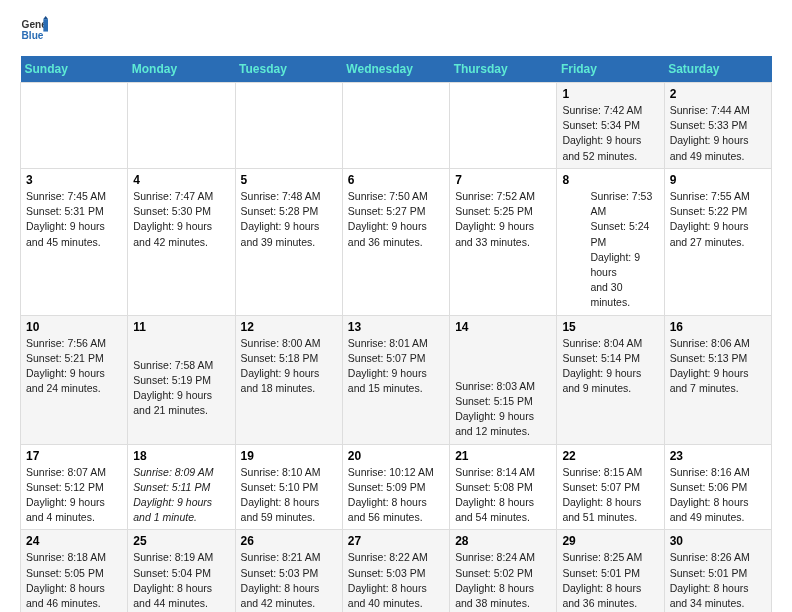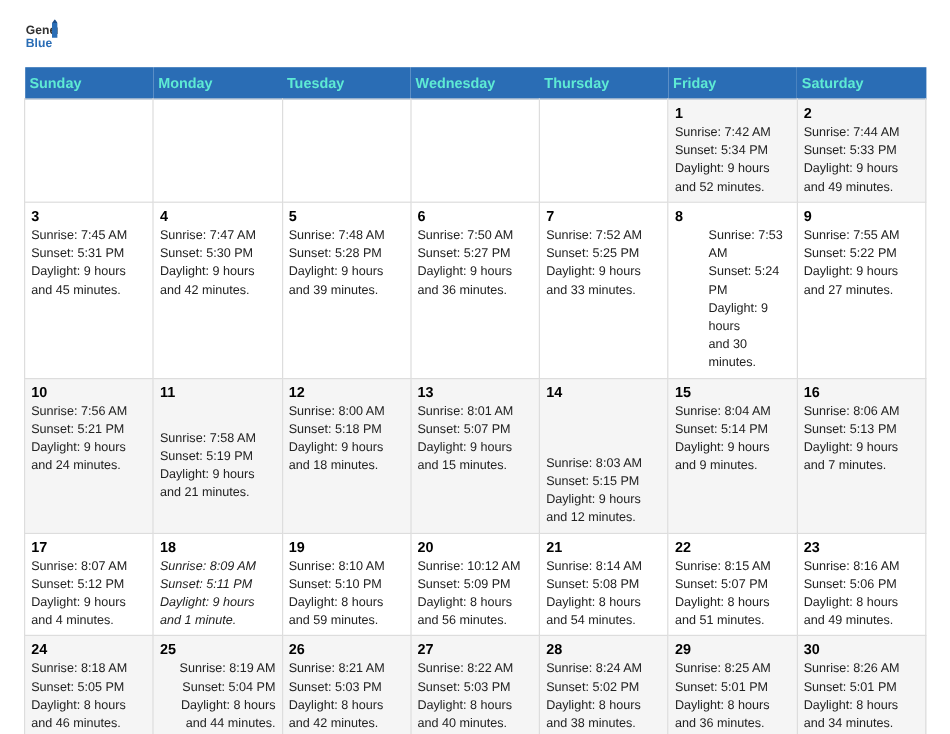--- a/index.html
+++ b/index.html
@@ -263,21 +263,21 @@
       <tr>
         <td>
           <div class="day-num">24</div>
           <div class="day-detail" style="white-space: pre-line;">Sunrise: 8:18 AM
 Sunset: 5:05 PM
 Daylight: 8 hours
 and 46 minutes.</div>
         </td>
         <td>
           <div class="day-num">25</div>
-          <div class="day-detail" style="white-space: pre-line; text-align: right;">Sunrise: 8:19 AM
+          <div class="day-detail" style="white-space: pre-line;">Sunrise: 8:19 AM
 Sunset: 5:04 PM
 Daylight: 8 hours
 and 44 minutes.</div>
         </td>
         <td>
           <div class="day-num">26</div>
           <div class="day-detail" style="white-space: pre-line;">Sunrise: 8:21 AM
 Sunset: 5:03 PM
 Daylight: 8 hours
 and 42 minutes.</div>

